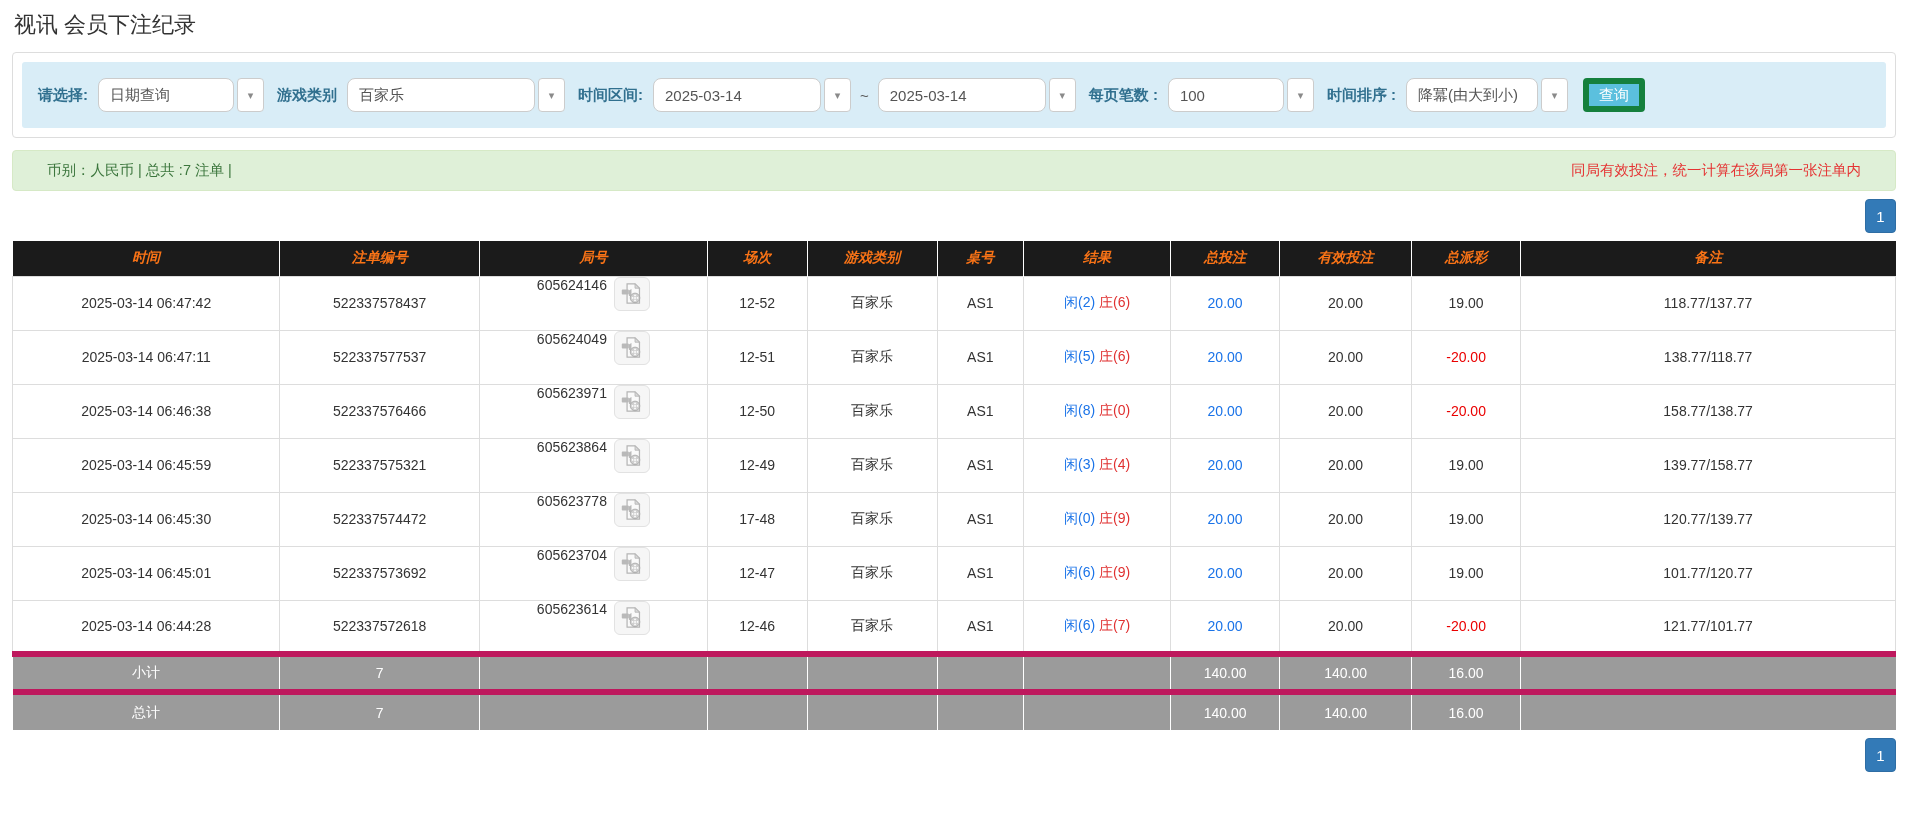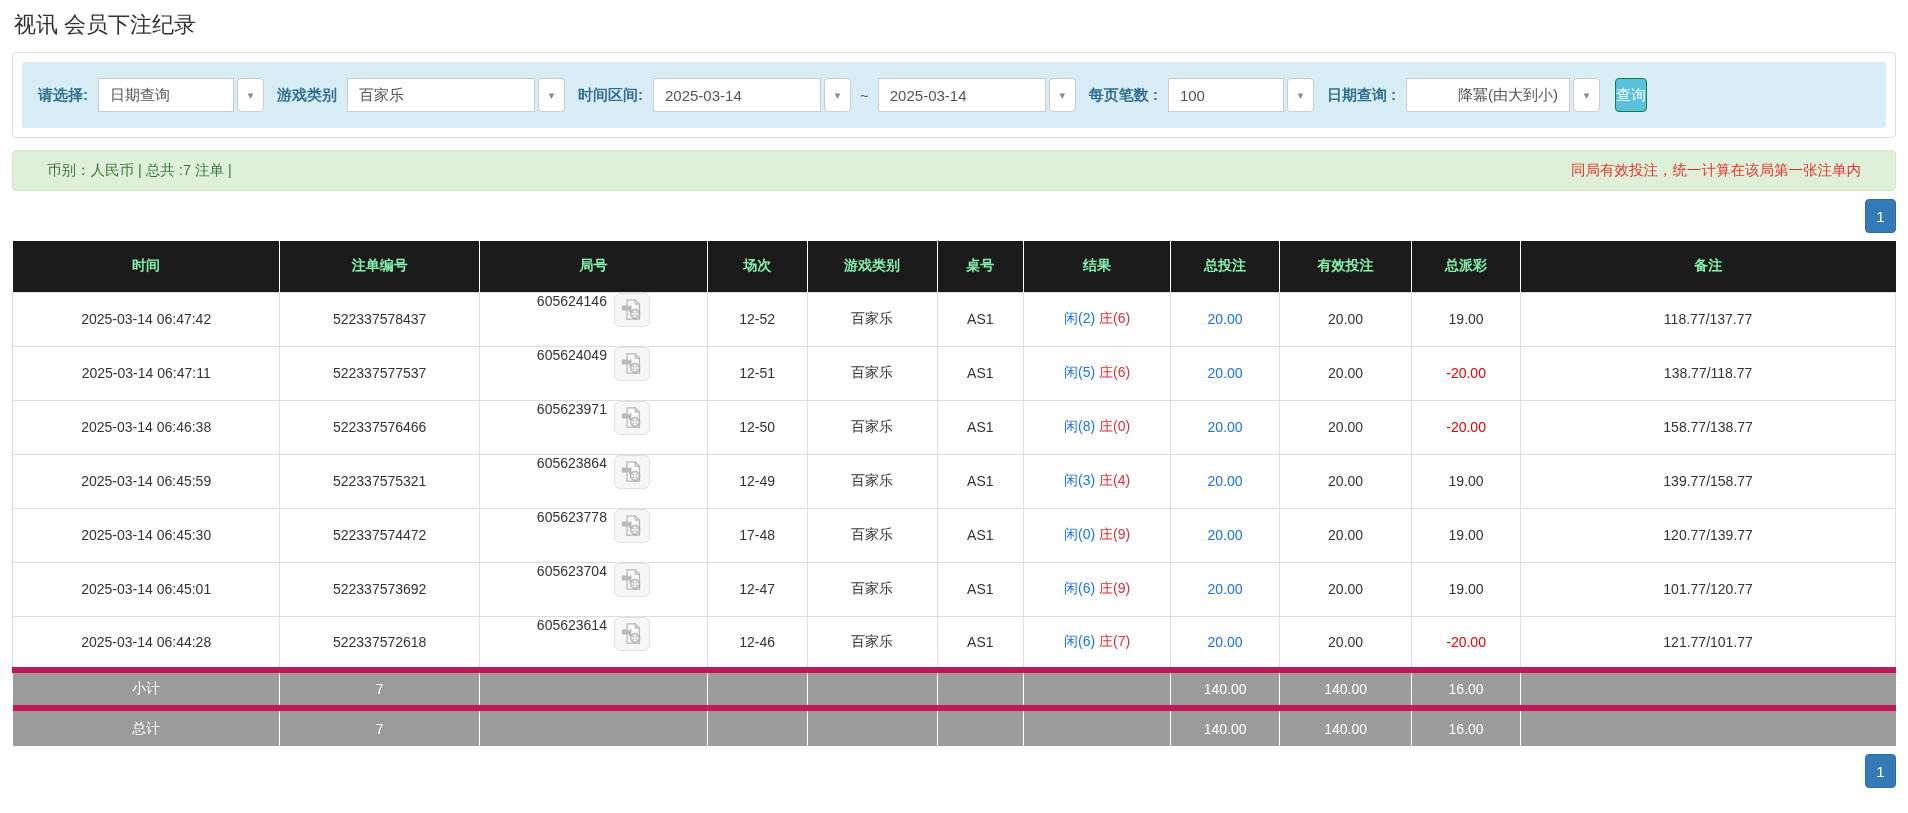--- a/index.html
+++ b/index.html
@@ -16,37 +16,37 @@
   .page-title { font-size: 22px; font-weight: 400; color: #333; padding: 10px 2px 12px; }
 
   
   .panel { border: 1px solid #ddd; border-radius: 4px; padding: 9px; margin-bottom: 12px; background: #fff; }
   .filter-bar {
     background: var(--filter-bg, #d9edf7); border-radius: 3px; height: 66px;
     display: flex; align-items: center; padding: 0 16px; gap: 7px; white-space: nowrap;
   }
   .flabel { font-weight: bold; font-size: 15px; color: var(--label-blue, #31708f); margin: 0 3px 0 6px; }
   .field {
-    background: #fff; border: 1px solid #ccc; border-radius: 0; height: 34px;
+    background: #fff; border: 1px solid #ccc; border-radius: 8px; height: 34px;
     display: flex; align-items: center; padding: 0 11px; font-size: 15px; color: #555;
   }
   .caret-box {
     background: #fff; border: 1px solid #ccc; border-radius: 4px; height: 34px; width: 27px;
     display: flex; align-items: center; justify-content: center; margin-left: -4px; cursor: pointer;
   }
   .caret { color: #8a8a8a; font-size: 11px; line-height: 1; }
   .tilde { color: #555; font-size: 15px; margin: 0 2px; }
   .w-query { width: 136px; }
   .w-game  { width: 188px; }
   .w-date  { width: 168px; }
   .w-size  { width: 116px; }
-  .w-sort  { width: 164px; justify-content: flex-end; }
+  .w-sort  { width: 132px; }
   .search-btn {
-    background: var(--button-blue, #5bc0de); border: 1px solid #15803d; color: #fff;
-    border-radius: 4px; height: 34px; padding: 0 0; font-size: 15px; margin-left: 8px; cursor: pointer;
+    background: var(--button-blue, #5bc0de); border: 6px solid #15803d; color: #fff;
+    border-radius: 4px; height: 34px; padding: 0 10px; font-size: 15px; margin-left: 8px; cursor: pointer;
     font-family: Liberation Serif, serif;
   }
 
   
   .alert {
     background: var(--alert-bg, #dff0d8); border: 1px solid #d6e9c6; border-radius: 4px;
     height: 41px; display: flex; justify-content: space-between; align-items: center;
     padding: 0 34px; font-size: 14.5px; margin-bottom: 6px;
   }
   .alert-left  { color: var(--alert-text, #3c763d); }
@@ -56,22 +56,22 @@
   .pager { display: flex; justify-content: flex-end; margin: 8px 0; }
   .page-btn {
     background: var(--pagination-blue, #337ab7); border: 1px solid #2e6da4; color: #fff;
     border-radius: 4px; min-width: 31px; height: 34px; font-size: 15px; cursor: pointer;
     font-family: "Liberation Sans", sans-serif;
   }
 
   
   table { width: 100%; border-collapse: collapse; table-layout: fixed; margin-bottom: 4px; }
   thead th {
-    background: var(--header-bg, #1b1b1b); color: #86efac; font-weight: bold; font-size: 14px;
-    height: 51px; border-right: 1px solid #fff;
+    background: var(--header-bg, #1b1b1b); color: #f97316; font-weight: bold; font-size: 14px;
+    height: 35px; border-right: 1px solid #fff; font-style: italic;
   }
   thead th:last-child { border-right: none; }
   tbody td {
     height: 54px; text-align: center; font-size: 14px; color: #333;
     border: 1px solid #ddd; background: #fff; overflow: hidden;
   }
   tr.summary td {
     background: var(--summary-gray, #9b9b9b); color: #fff; height: 38px; font-size: 14px;
     border-right: 1px solid rgba(255,255,255,.45); border-left: none;
     border-top: 6px solid #be185d; border-bottom: none;
@@ -129,21 +129,21 @@
       </div>
 
       <span class="flabel">每页笔数 :</span>
       <div class="field w-size">
         <span>100</span>
       </div>
       <div class="caret-box">
         <span class="caret">▾</span>
       </div>
 
-      <span class="flabel">日期查询 :</span>
+      <span class="flabel">时间排序 :</span>
       <div class="field w-sort">
         <span>降冪(由大到小)</span>
       </div>
       <div class="caret-box">
         <span class="caret">▾</span>
       </div>
 
       <button class="search-btn">查询</button>
     </div>
   </div>

